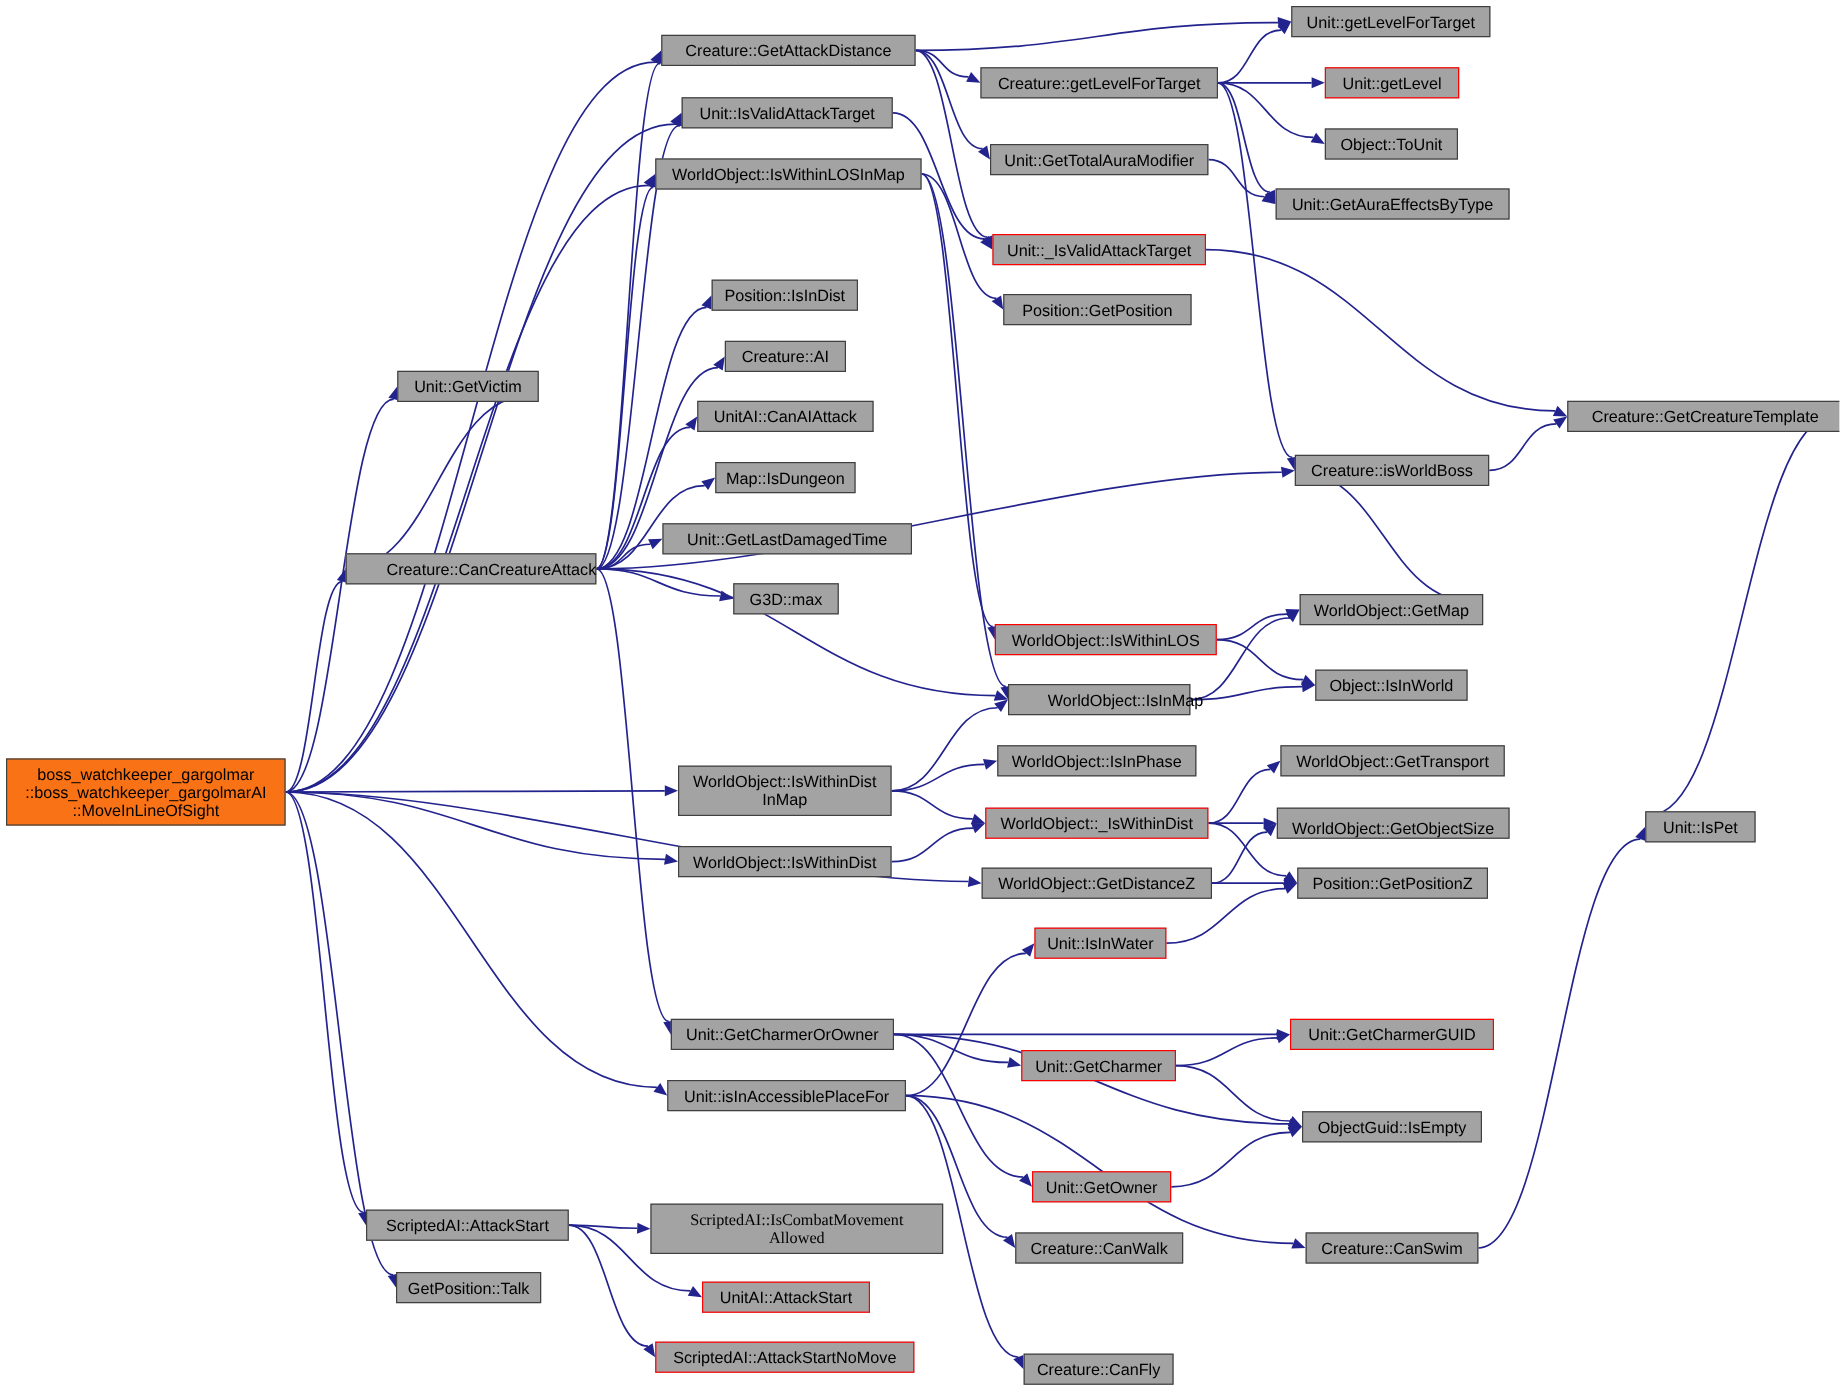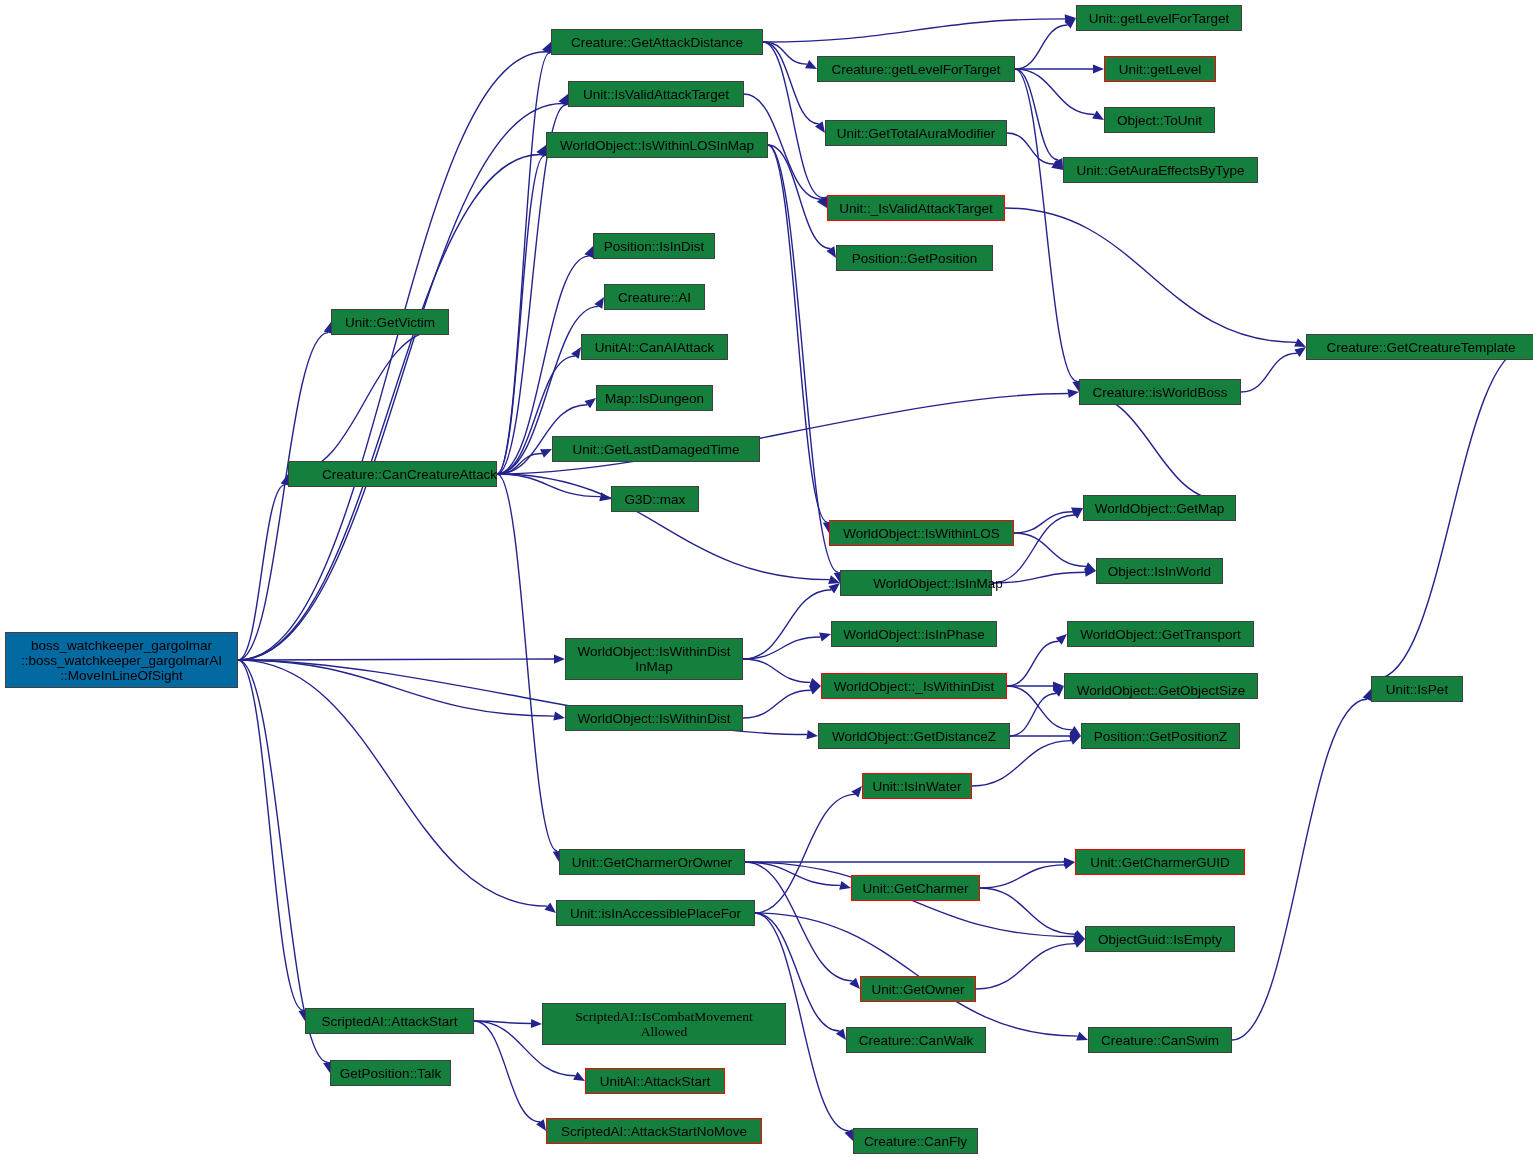--- a/index.html
+++ b/index.html
@@ -1,23 +1,23 @@
 <!DOCTYPE html>
 <html><head>
 <meta charset="utf-8">
 <style>
   html,body{margin:0;padding:0;background:#ffffff;}
   body{font-family:"Liberation Sans", sans-serif;}
   #canvas{position:relative;width:1533px;height:1160px;background:#fff;overflow:hidden;}
   svg#edges{position:absolute;left:0;top:0;width:1533px;height:1160px;}
   .node{position:absolute;box-sizing:border-box;display:flex;align-items:center;justify-content:center;
-        text-align:center;background:#15803d;border:1px solid #404040;
+        text-align:center;background:#a3a3a3;border:1px solid #404040;
         font-size:13.5px;color:#000;line-height:15px;padding:0 4px;white-space:pre-line;}
   .node.red{border:1px solid #ff0000;}
-  .node.root{background:#0369a1;border:1px solid #404040;}
+  .node.root{background:#f97316;border:1px solid #404040;}
   .node .lbl{display:block;}
 </style>
 </head>
 <body>
 
 <div id="canvas">
   <svg id="edges" viewBox="0 0 1533 1160">
       <path d="M 238 660 C 378.85 660, 405.1799035684104 51.81316164448037, 546.0299035684104 51.81316164448037" fill="none" stroke="#23238e" stroke-width="1.4"></path>
       <polygon points="551,42 550.1335893470113,53.89156560678146 541.9262177898096,49.73475768217927" fill="#23238e"></polygon>
       <path d="M 238 660 C 386.5 660, 413.95950665081523 103.5027855625411, 562.4595066508152 103.5027855625411" fill="none" stroke="#23238e" stroke-width="1.4"></path>

